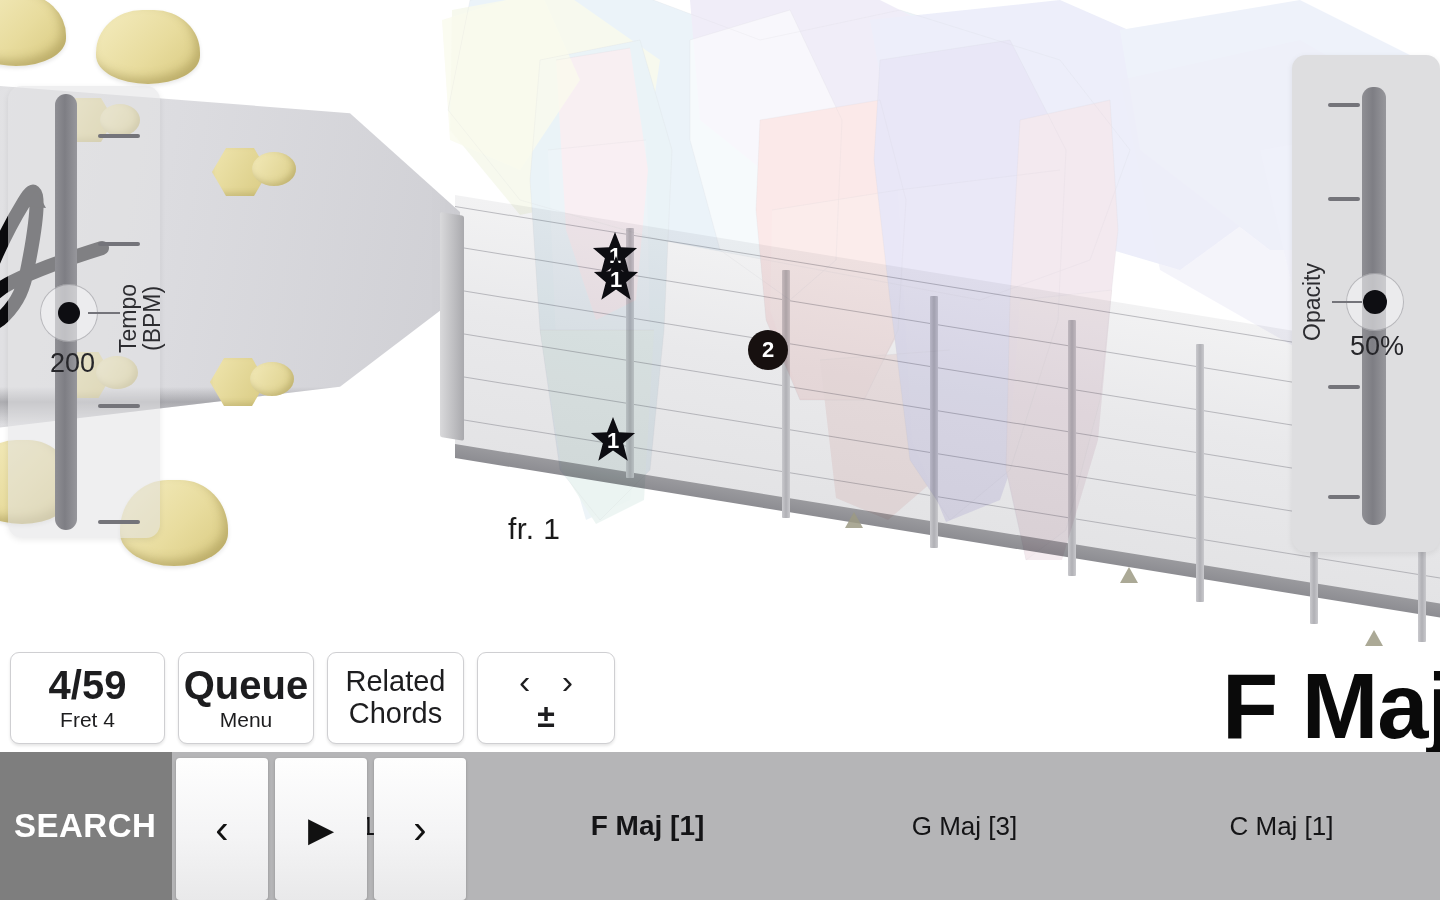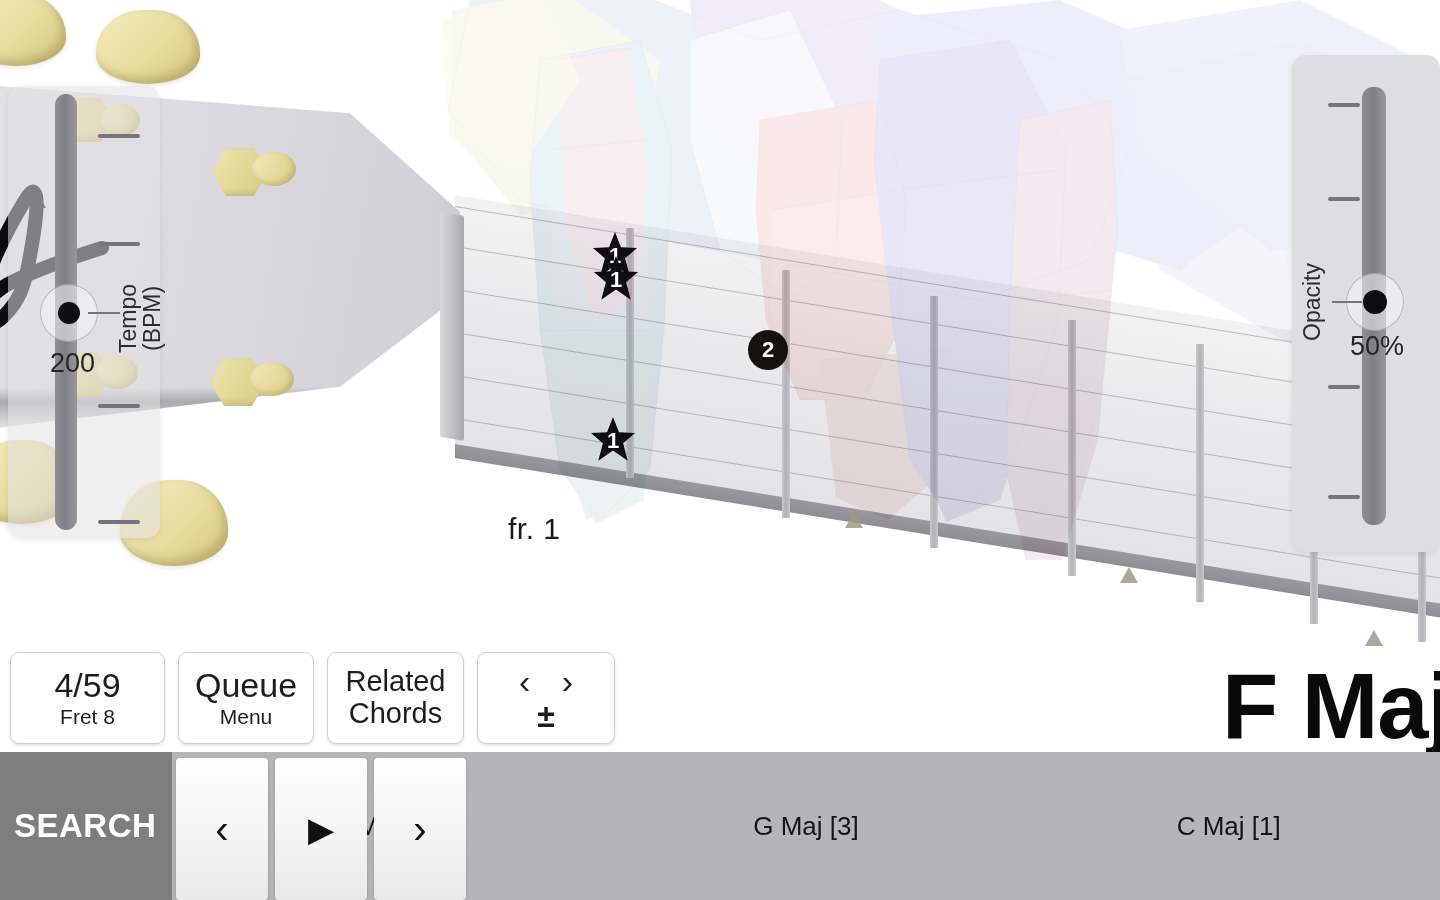--- a/index.html
+++ b/index.html
@@ -112,21 +112,21 @@
              font-family:"Liberation Sans", sans-serif; }
   .s-connector { position:absolute; height:2px; background:#74747a; }
 
   
   #ctrl-row { position:absolute; left:0; top:652px; width:1440px; height:100px; }
   .ctrl-btn { position:absolute; top:0; height:92px; background:#ffffff;
               border:1px solid #cfcfd2; border-radius:9px;
               box-shadow:0 2px 3px rgba(0,0,0,.10);
               display:flex; flex-direction:column; align-items:center; justify-content:center;
               color:#1d1d1f; }
-  .ctrl-main { font-size:34px; line-height:1.08; font-weight:400; }
+  .ctrl-main { font-size:40px; line-height:1.08; font-weight:700; }
   .ctrl-sub  { font-size:21px; line-height:1.15; margin-top:1px; }
   .ctrl-l2   { font-size:29px; line-height:1.1; }
   .ctrl-chev { font-size:34px; line-height:1; letter-spacing:11px; padding-left:11px; font-weight:300;}
   .ctrl-pm   { font-size:32px; line-height:1; margin-top:2px; font-weight:600; }
 
   
   #bottom-bar { position:absolute; left:0; top:752px; width:1440px; height:148px; }
   #search-pane { position:absolute; left:0; top:0; width:172px; height:148px;
                  background:#7e7e7e; display:flex; align-items:center; }
   #search-label { color:#fff; font-size:33px; font-weight:700; letter-spacing:.5px;
@@ -284,21 +284,21 @@
       <div class="s-connector" style="left:40px; top:246px; width:30px;"></div>
       <div class="s-label" style="left:8px; top:188px; height:118px; transform:rotate(180deg);">Opacity</div>
       <div class="s-value" style="left:58px; top:276px;">50%</div>
     </div>
   </div>
 
   <div id="ctrl-row">
 
     <div class="ctrl-btn" style="left:10px; width:155px;">
       <div class="ctrl-main">4/59</div>
-      <div class="ctrl-sub">Fret 8</div>
+      <div class="ctrl-sub">Fret 4</div>
     </div>
 
     <div class="ctrl-btn" style="left:178px; width:136px;">
       <div class="ctrl-main">Queue</div>
       <div class="ctrl-sub">Menu</div>
     </div>
 
     <div class="ctrl-btn" style="left:327px; width:137px;">
       <div class="ctrl-l2">Related</div>
       <div class="ctrl-l2">Chords</div>
@@ -311,20 +311,21 @@
   </div>
 
   <div id="bottom-bar">
 
     <div id="search-pane">
       <div id="search-label">SEARCH</div>
     </div>
 
     <div id="chord-strip">
       <div class="chord-item">C Maj [1]</div>
+      <div class="chord-item active">F Maj [1]</div>
       <div class="chord-item">G Maj [3]</div>
       <div class="chord-item">C Maj [1]</div>
     </div>
 
     <div class="tp-btn" style="left:176px;">
       <span>‹</span>
     </div>
     <div class="tp-btn play" style="left:275px;">
       <span>▶</span>
     </div>

